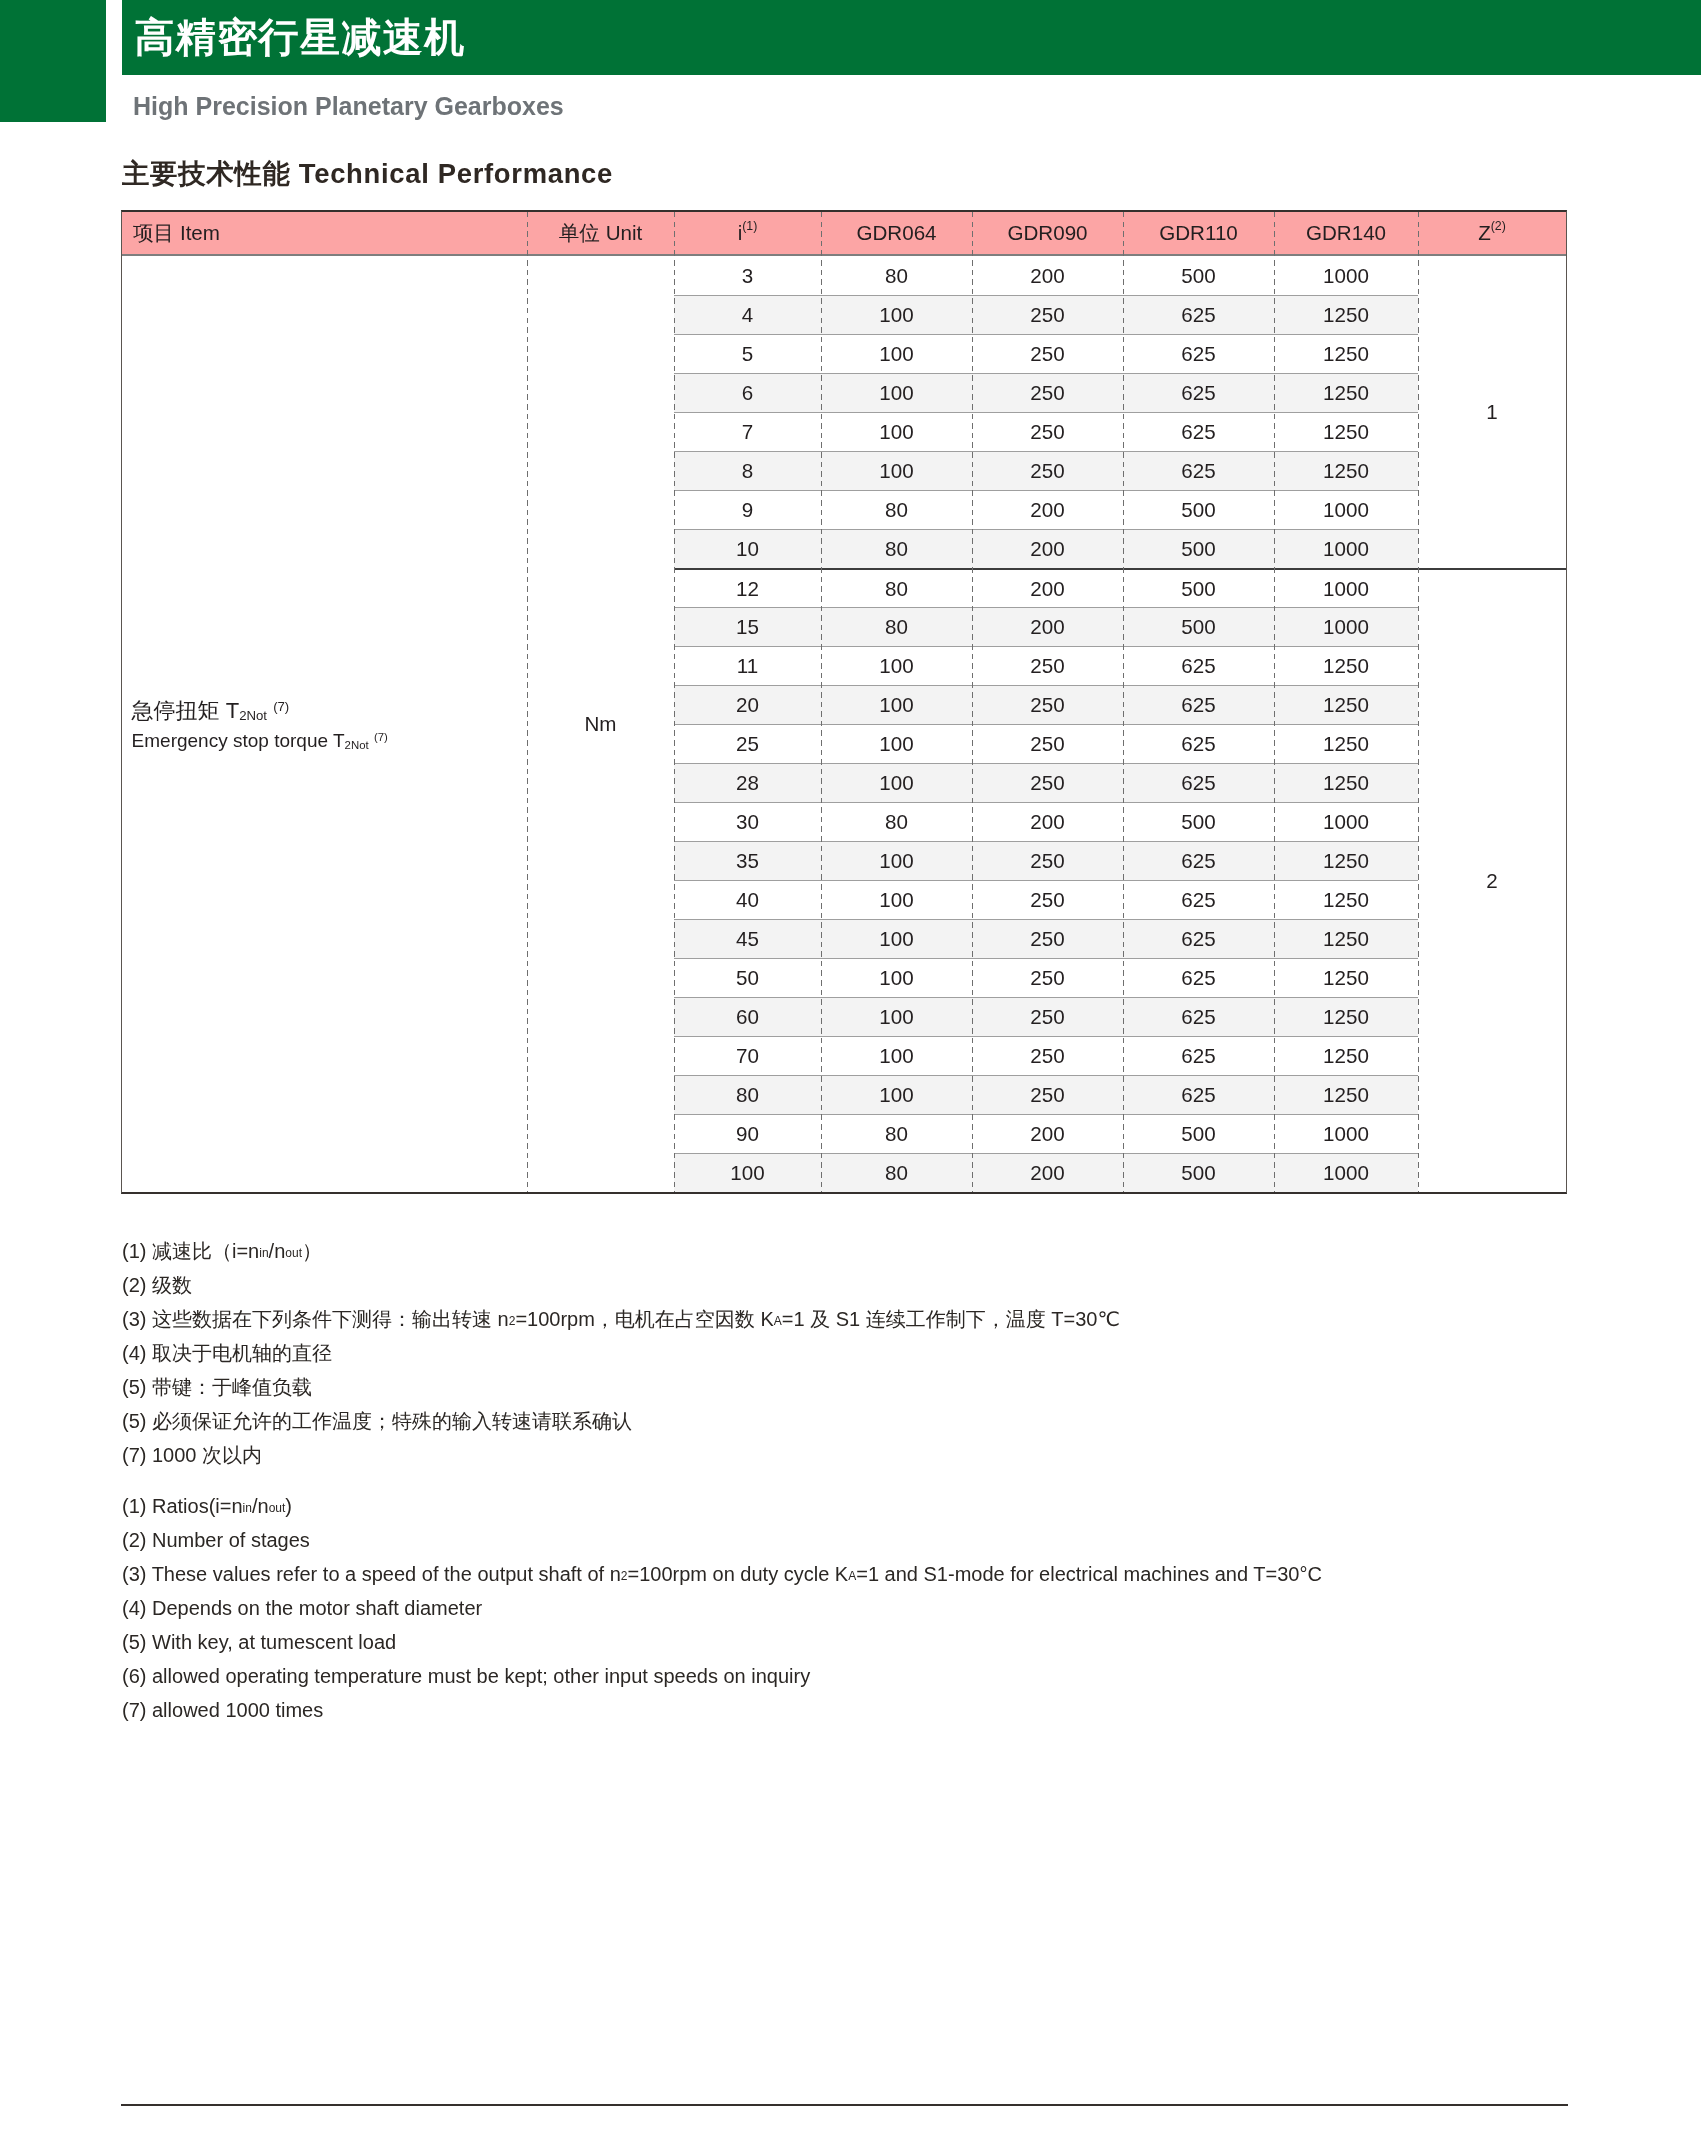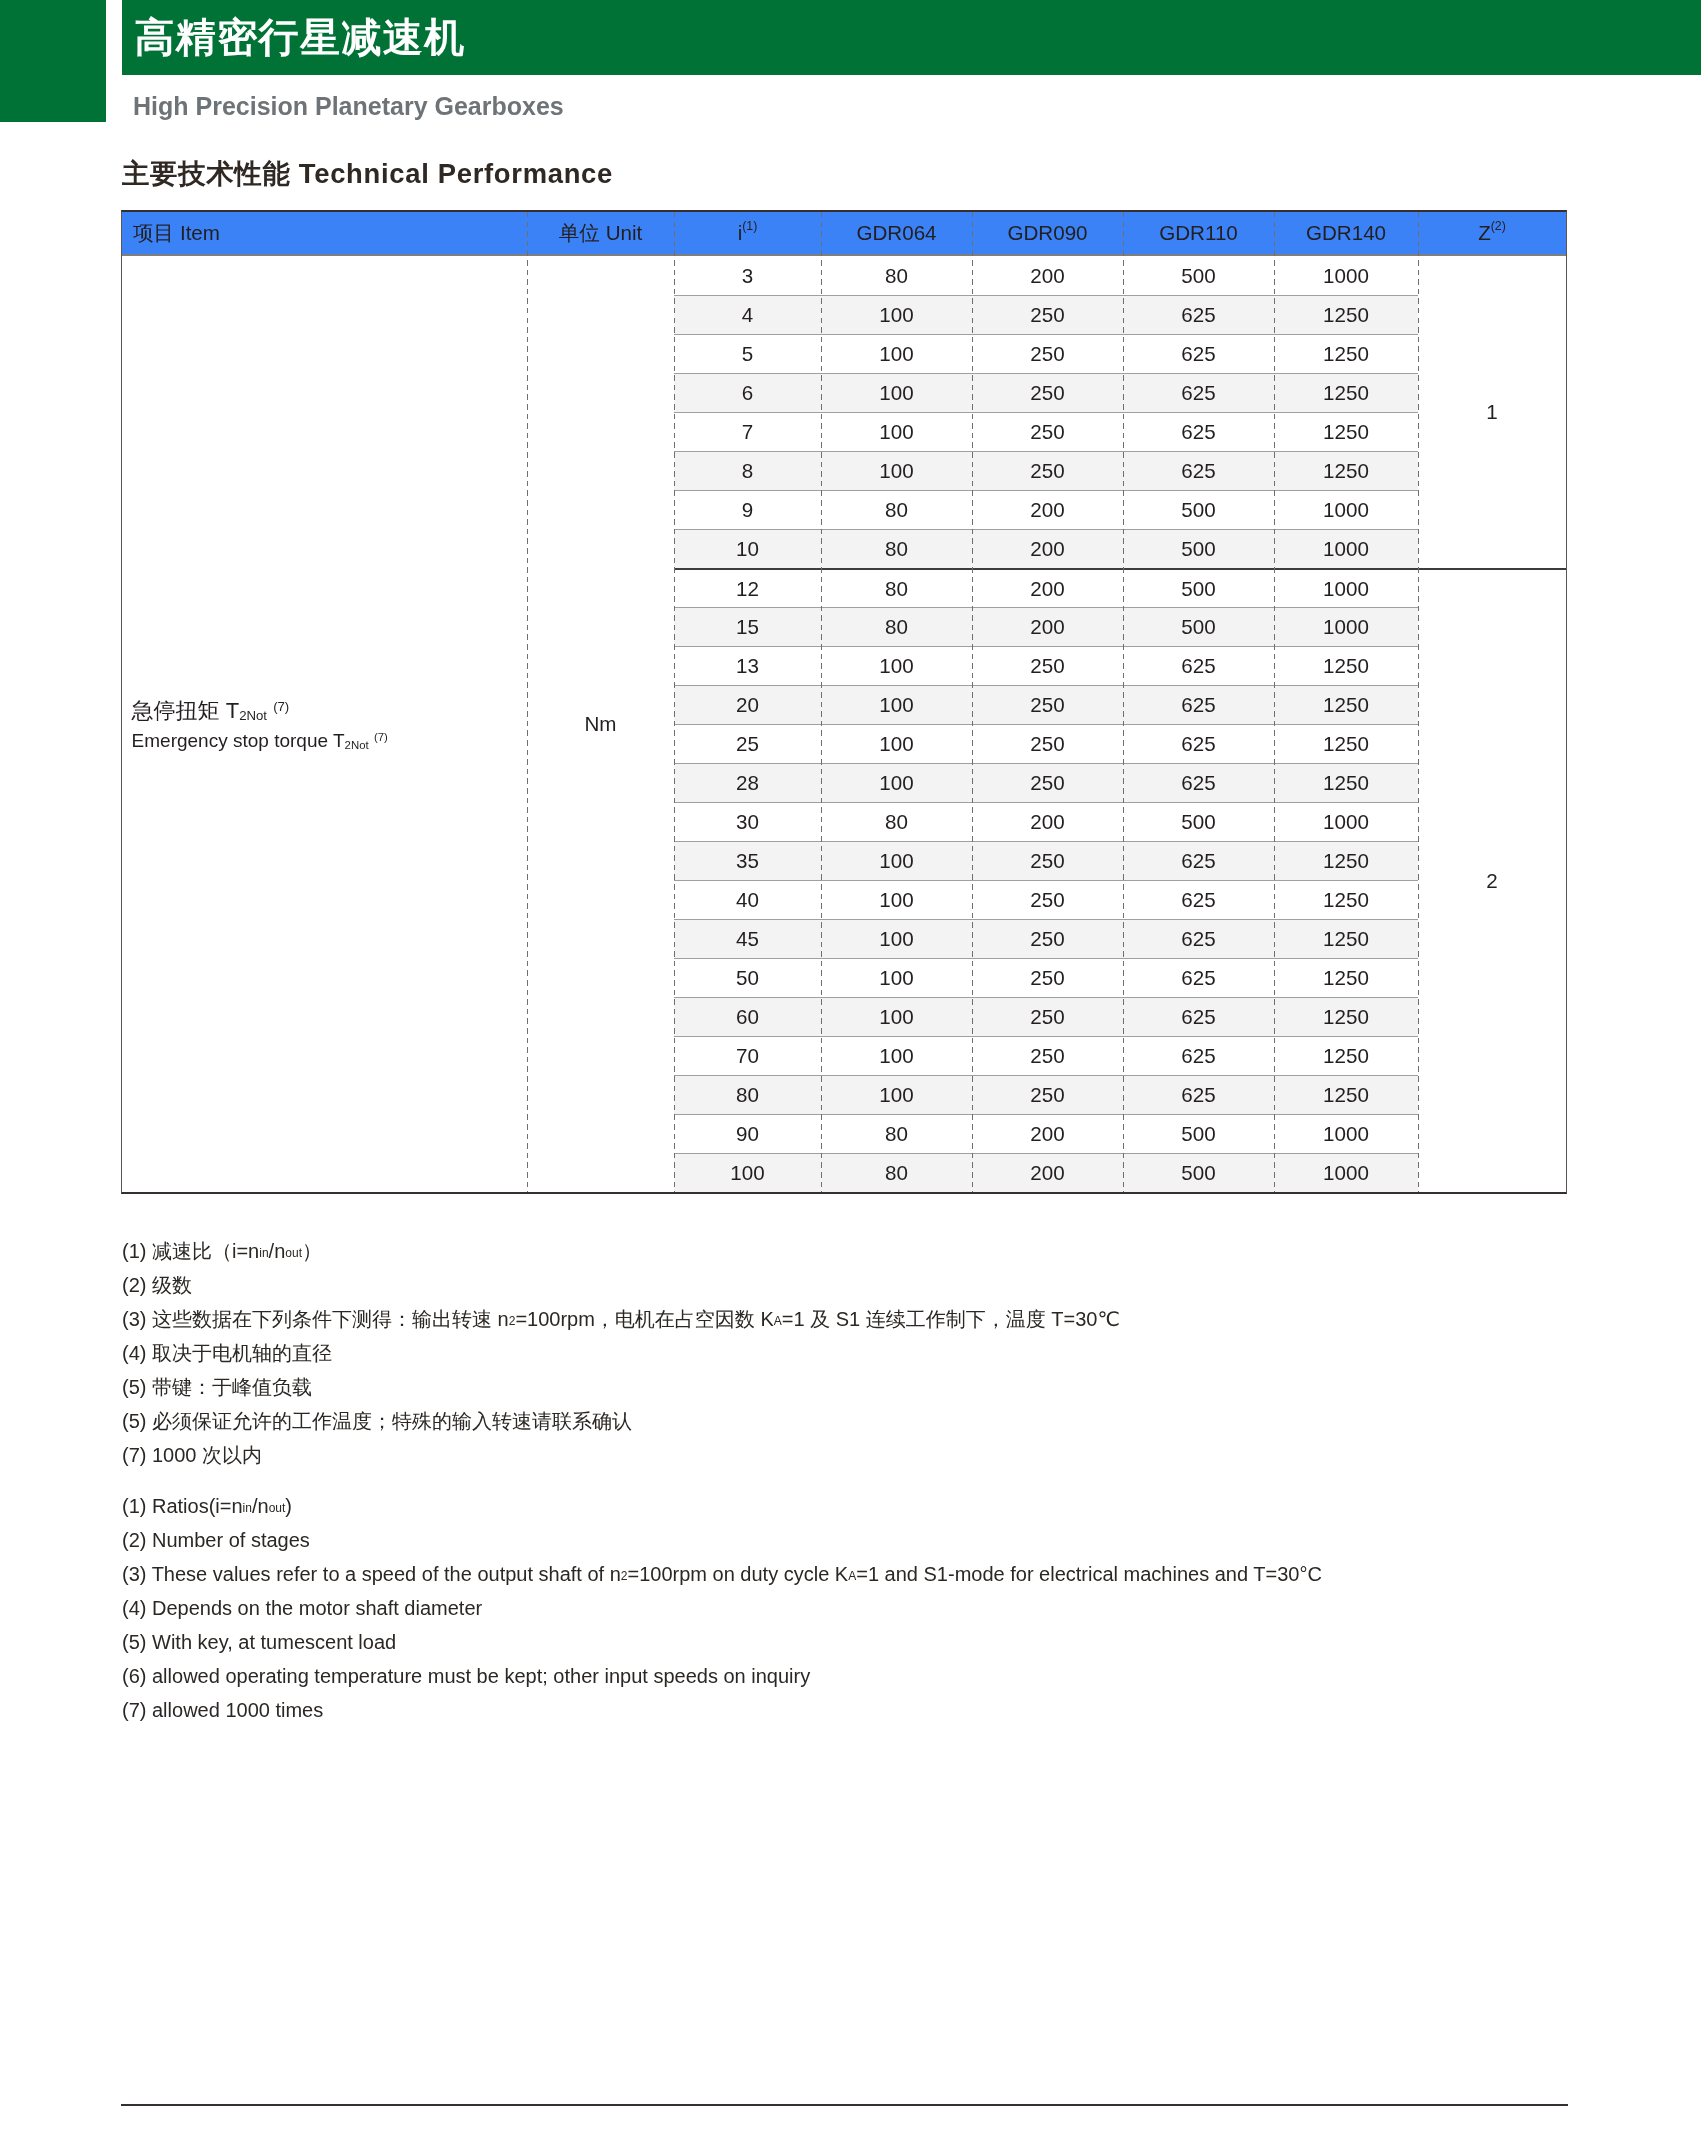--- a/index.html
+++ b/index.html
@@ -15,21 +15,21 @@
   .subtitle{position:absolute;left:133px;top:92px;font-size:25px;font-weight:bold;color:#6e7377;}
   .section-title{position:absolute;left:122px;top:156px;margin:0;font-size:27.4px;font-weight:bold;color:#2f2823;letter-spacing:0.7px;}
   
   .perf-table{
     position:absolute;left:121px;top:210px;width:1444px;
     border-top:2.1px solid #35302d;border-bottom:2.7px solid #35302d;
     border-left:1.4px solid #5a5550;border-right:1.4px solid #5a5550;
   }
   .grid{display:grid;grid-template-columns:405px 147px 147px 151px 151px 151px 144px 148px;grid-template-rows:44px repeat(24,39px);}
   .cell{box-sizing:border-box;display:flex;align-items:center;justify-content:center;font-size:20.6px;}
-  .head{background:#3b82f6;border-bottom:2.1px solid #7e7e7e;}
+  .head{background:#fca5a5;border-bottom:2.1px solid #7e7e7e;}
   .head-item{justify-content:flex-start;padding-left:11px;}
   .item-cell{flex-direction:column;align-items:flex-start;justify-content:center;padding-left:9.6px;row-gap:4.1px;}
   .item-cn{font-size:22px;}
   .item-en{font-size:19px;}
   .shade{background:#f3f3f3;}
   .row-sep{border-top:1.4px solid #9f9f9f;}
   .group-sep{border-top:2.1px solid #3c3c3c;}
   .vline{
     position:absolute;top:0;bottom:0;width:1.4px;
     background-image:repeating-linear-gradient(to bottom,#6f6f6f 0 5.5px,transparent 5.5px 9.6px);
@@ -120,21 +120,21 @@
         <div class="cell body-cell group-sep" style="grid-area: 10 / 3;">12</div>
         <div class="cell body-cell group-sep" style="grid-area: 10 / 4;">80</div>
         <div class="cell body-cell group-sep" style="grid-area: 10 / 5;">200</div>
         <div class="cell body-cell group-sep" style="grid-area: 10 / 6;">500</div>
         <div class="cell body-cell group-sep" style="grid-area: 10 / 7;">1000</div>
         <div class="cell body-cell shade row-sep" style="grid-area: 11 / 3;">15</div>
         <div class="cell body-cell shade row-sep" style="grid-area: 11 / 4;">80</div>
         <div class="cell body-cell shade row-sep" style="grid-area: 11 / 5;">200</div>
         <div class="cell body-cell shade row-sep" style="grid-area: 11 / 6;">500</div>
         <div class="cell body-cell shade row-sep" style="grid-area: 11 / 7;">1000</div>
-        <div class="cell body-cell row-sep" style="grid-area: 12 / 3;">13</div>
+        <div class="cell body-cell row-sep" style="grid-area: 12 / 3;">11</div>
         <div class="cell body-cell row-sep" style="grid-area: 12 / 4;">100</div>
         <div class="cell body-cell row-sep" style="grid-area: 12 / 5;">250</div>
         <div class="cell body-cell row-sep" style="grid-area: 12 / 6;">625</div>
         <div class="cell body-cell row-sep" style="grid-area: 12 / 7;">1250</div>
         <div class="cell body-cell shade row-sep" style="grid-area: 13 / 3;">20</div>
         <div class="cell body-cell shade row-sep" style="grid-area: 13 / 4;">100</div>
         <div class="cell body-cell shade row-sep" style="grid-area: 13 / 5;">250</div>
         <div class="cell body-cell shade row-sep" style="grid-area: 13 / 6;">625</div>
         <div class="cell body-cell shade row-sep" style="grid-area: 13 / 7;">1250</div>
         <div class="cell body-cell row-sep" style="grid-area: 14 / 3;">25</div>

